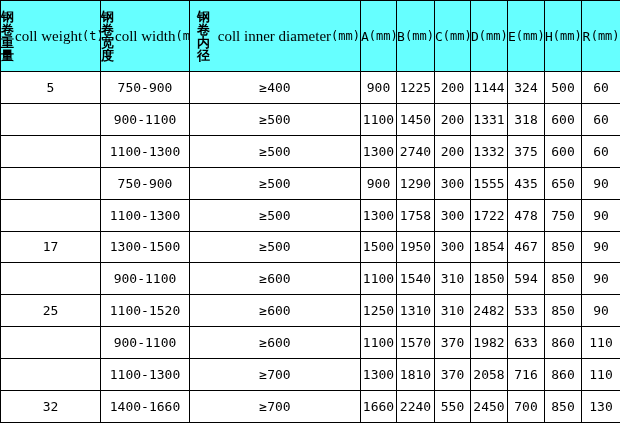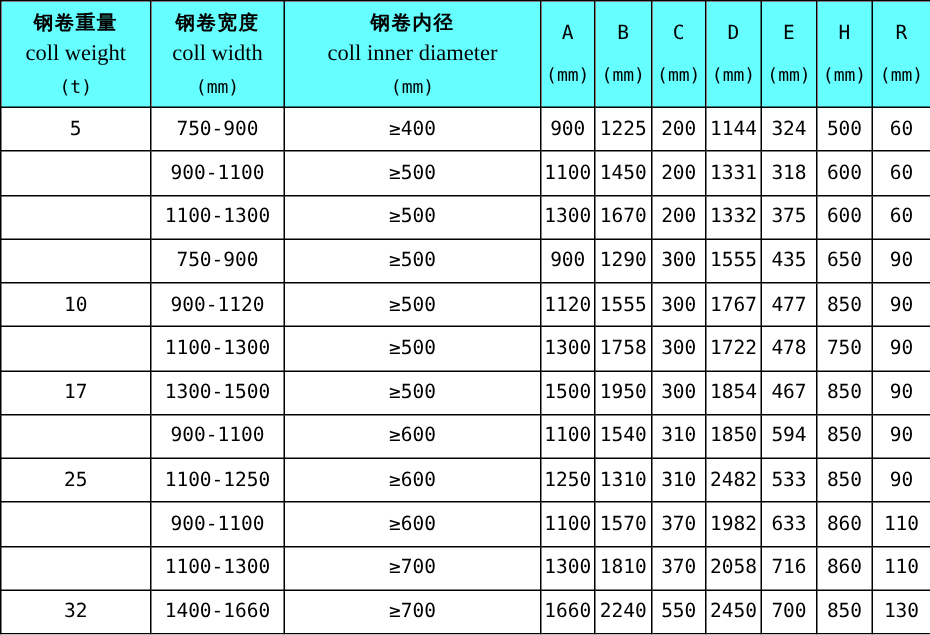--- a/index.html
+++ b/index.html
@@ -30,21 +30,20 @@
   }
   thead tr {
     height: 70px;
   }
   thead th {
     background: #66FFFF;
     font-weight: normal;
   }
   .hcell {
     display: flex;
-    flex-direction: column;
     justify-content: space-evenly;
     align-items: center;
     height: 70px;
     line-height: 1;
   }
   .zh {
     font-weight: bold;
     font-size: 13px;
     letter-spacing: 1px;
     font-family: "DejaVu Sans", "Liberation Sans", sans-serif;
@@ -173,49 +172,37 @@
           <td>1331</td>
           <td>318</td>
           <td>600</td>
           <td>60</td>
         </tr>
         <tr>
           <td></td>
           <td>1100-1300</td>
           <td>≥500</td>
           <td>1300</td>
-          <td>1670</td>
+          <td>2740</td>
           <td>200</td>
           <td>1332</td>
           <td>375</td>
           <td>600</td>
           <td>60</td>
         </tr>
         <tr>
           <td></td>
           <td>750-900</td>
           <td>≥500</td>
           <td>900</td>
           <td>1290</td>
           <td>300</td>
           <td>1555</td>
           <td>435</td>
           <td>650</td>
-          <td>90</td>
-        </tr>
-        <tr>
-          <td>10</td>
-          <td>900-1120</td>
-          <td>≥500</td>
-          <td>1120</td>
-          <td>1555</td>
-          <td>300</td>
-          <td>1767</td>
-          <td>477</td>
-          <td>850</td>
           <td>90</td>
         </tr>
         <tr>
           <td></td>
           <td>1100-1300</td>
           <td>≥500</td>
           <td>1300</td>
           <td>1758</td>
           <td>300</td>
           <td>1722</td>
@@ -242,21 +229,21 @@
           <td>1100</td>
           <td>1540</td>
           <td>310</td>
           <td>1850</td>
           <td>594</td>
           <td>850</td>
           <td>90</td>
         </tr>
         <tr>
           <td>25</td>
-          <td>1100-1250</td>
+          <td>1100-1520</td>
           <td>≥600</td>
           <td>1250</td>
           <td>1310</td>
           <td>310</td>
           <td>2482</td>
           <td>533</td>
           <td>850</td>
           <td>90</td>
         </tr>
         <tr>

